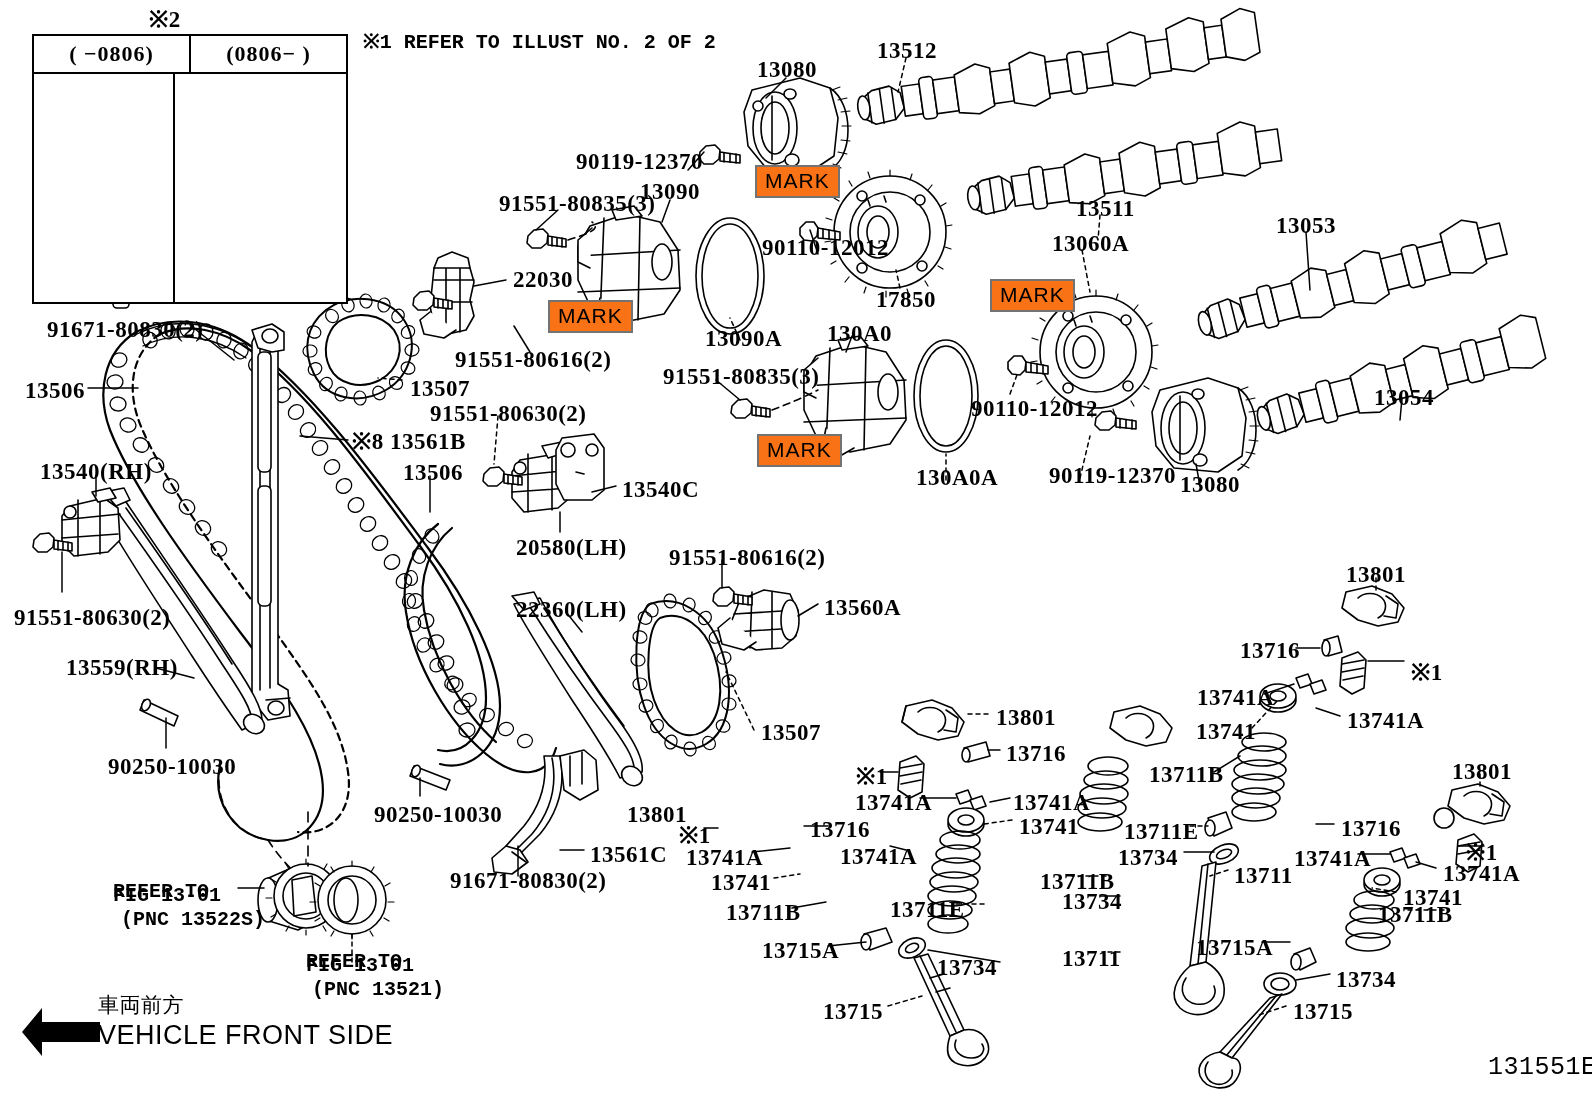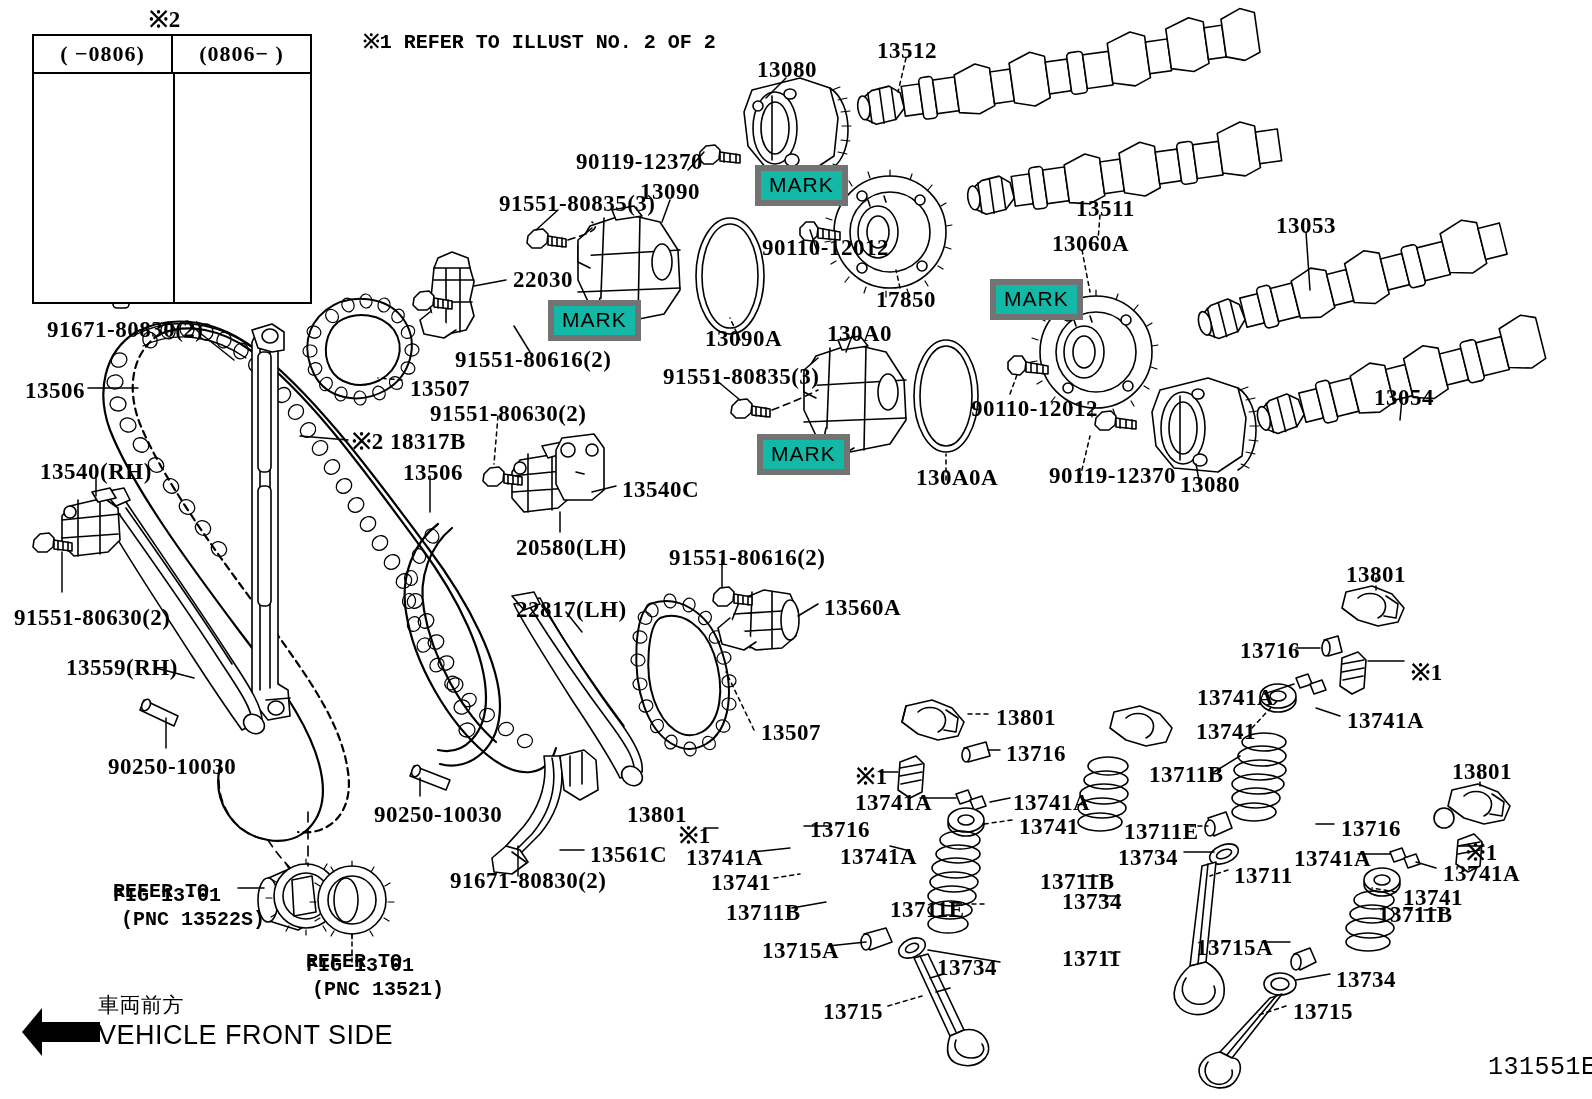--- a/index.html
+++ b/index.html
@@ -51,22 +51,22 @@
     font-weight: 400;
     letter-spacing: 0.5px;
   }
   .lbl.figid {
     font-family: "Liberation Mono", "DejaVu Sans Mono", monospace;
     font-size: 25px;
     font-weight: 400;
   }
   .markbox {
     position: absolute;
-    border: 6px solid #737373;
-    background: #14b8a6;
+    border: 2px solid #737373;
+    background: #f97316;
     font-family: "Liberation Sans", "DejaVu Sans", sans-serif;
     font-size: 21px;
     font-weight: 400;
     letter-spacing: 1px;
     padding: 2px 8px 3px 8px;
     line-height: 1.15;
     white-space: nowrap;
   }
   .inset {
     position: absolute;
@@ -840,21 +840,21 @@
         <path d="M888,1006 L922,996" stroke-dasharray="4 4"></path>
         <path d="M1286,1006 L1256,1016" stroke-dasharray="4 4"></path>
 
         <path d="M238,888 L264,888"></path>
         <path d="M352,934 L352,966" stroke-dasharray="4 4"></path>
       </g>
     </g>
   </svg>
 
   <div class="lbl" style="left:149px; top:8px;">※2</div>
-  <div class="inset" style="left:32px; top:34px; width:280px; height:270px;">
+  <div class="inset" style="left:32px; top:34px; width:316px; height:270px;">
     <div class="inset-hdr">
       <div>(      −0806)</div>
       <div>(0806−      )</div>
     </div>
     <div class="inset-vdiv" style="left:139px;"></div>
   </div>
 
   <div class="markbox" style="left:548px; top:300px;">MARK</div>
   <div class="markbox" style="left:755px; top:165px;">MARK</div>
   <div class="markbox" style="left:757px; top:434px;">MARK</div>
@@ -893,32 +893,32 @@
       <div class="lbl" style="left: 47px; top: 318px;">91671-80830(2)</div>
       <div class="lbl" style="left: 25px; top: 379px;">13506</div>
       <div class="lbl" style="left: 410px; top: 377px;">13507</div>
       <div class="lbl" style="left: 455px; top: 348px;">91551-80616(2)</div>
       <div class="lbl" style="left: 705px; top: 327px;">13090A</div>
       <div class="lbl" style="left: 827px; top: 322px;">130A0</div>
       <div class="lbl" style="left: 663px; top: 365px;">91551-80835(3)</div>
       <div class="lbl" style="left: 971px; top: 397px;">90110-12012</div>
       <div class="lbl" style="left: 1374px; top: 386px;">13054</div>
       <div class="lbl" style="left: 430px; top: 402px;">91551-80630(2)</div>
-      <div class="lbl" style="left: 352px; top: 430px;">※2 18317B</div>
+      <div class="lbl" style="left: 352px; top: 430px;">※8 13561B</div>
       <div class="lbl" style="left: 403px; top: 461px;">13506</div>
       <div class="lbl" style="left: 40px; top: 460px;">13540(RH)</div>
       <div class="lbl" style="left: 622px; top: 478px;">13540C</div>
       <div class="lbl" style="left: 1049px; top: 464px;">90119-12370</div>
       <div class="lbl" style="left: 1180px; top: 473px;">13080</div>
       <div class="lbl" style="left: 916px; top: 466px;">130A0A</div>
       <div class="lbl" style="left: 516px; top: 536px;">20580(LH)</div>
       <div class="lbl" style="left: 669px; top: 546px;">91551-80616(2)</div>
       <div class="lbl" style="left: 1346px; top: 563px;">13801</div>
       <div class="lbl" style="left: 14px; top: 606px;">91551-80630(2)</div>
-      <div class="lbl" style="left: 516px; top: 598px;">22817(LH)</div>
+      <div class="lbl" style="left: 516px; top: 598px;">22360(LH)</div>
       <div class="lbl" style="left: 824px; top: 596px;">13560A</div>
       <div class="lbl" style="left: 1240px; top: 639px;">13716</div>
       <div class="lbl" style="left: 1411px; top: 661px;">※1</div>
       <div class="lbl" style="left: 66px; top: 656px;">13559(RH)</div>
       <div class="lbl" style="left: 1197px; top: 686px;">13741A</div>
       <div class="lbl" style="left: 1347px; top: 709px;">13741A</div>
       <div class="lbl" style="left: 1196px; top: 720px;">13741</div>
       <div class="lbl" style="left: 996px; top: 706px;">13801</div>
       <div class="lbl" style="left: 1006px; top: 742px;">13716</div>
       <div class="lbl" style="left: 761px; top: 721px;">13507</div>

